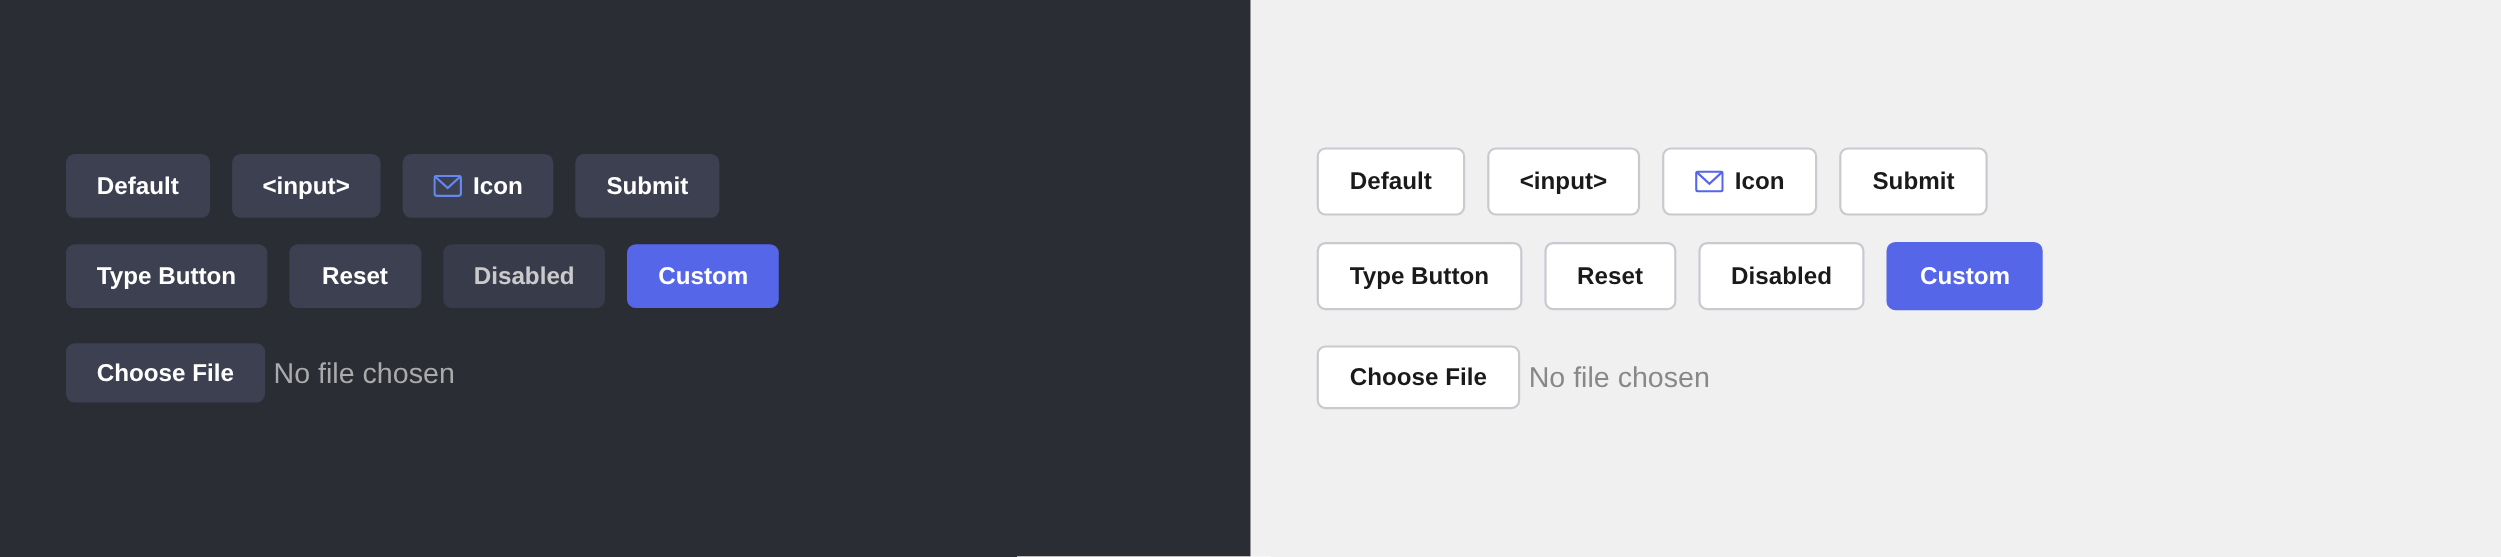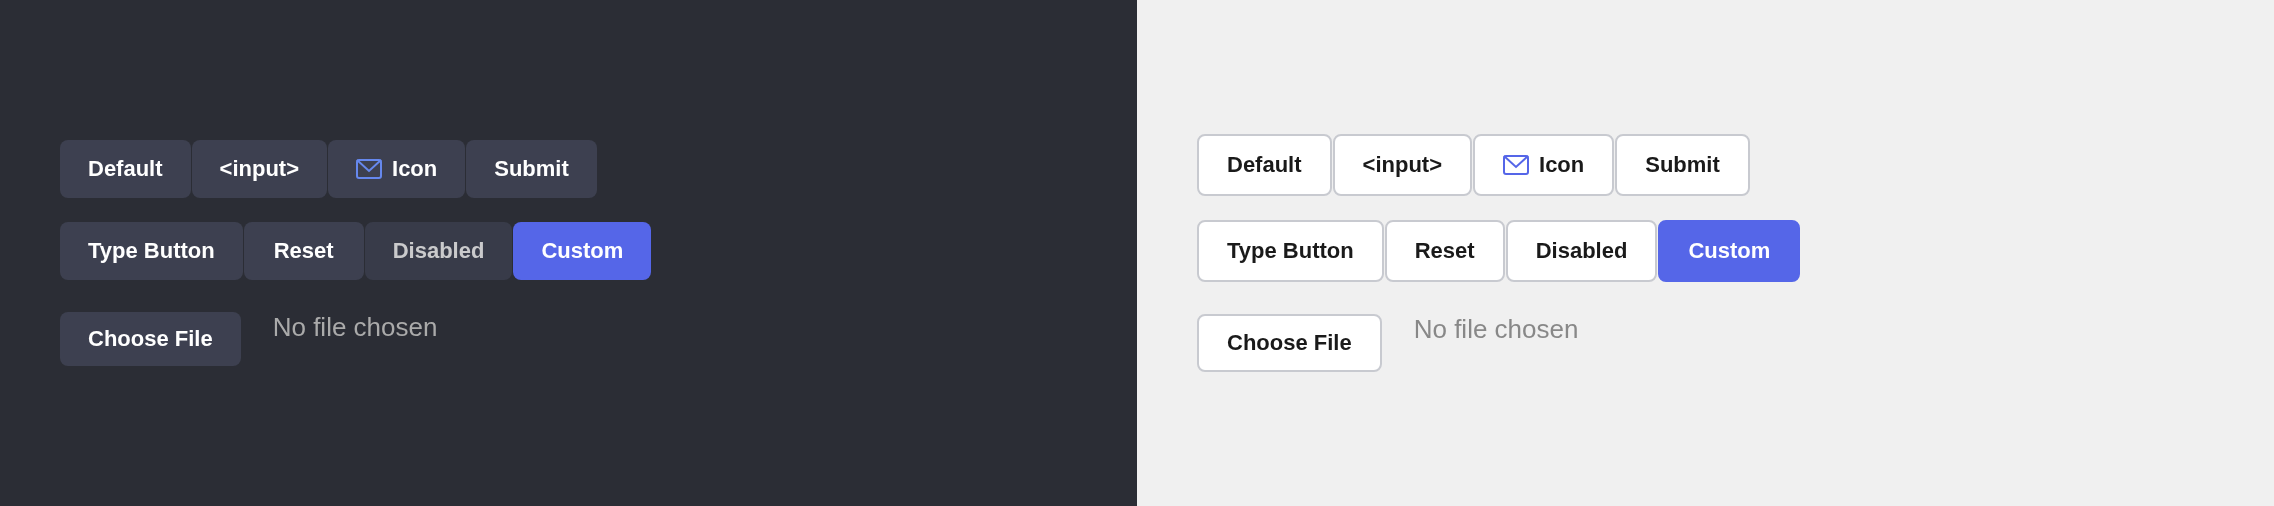--- a/index.html
+++ b/index.html
@@ -27,21 +27,21 @@
       background-color: #2b2d35;
     }
 
     .panel-light {
       background-color: #f0f0f0;
     }
 
     .button-row {
       display: flex;
       flex-direction: row;
-      gap: 1px;
+      gap: 20px;
       align-items: center;
     }
 
     
     .btn-dark {
       padding: 16px 28px;
       border-radius: 8px;
       border: none;
       font-size: 22px;
       font-weight: 700;
@@ -85,21 +85,22 @@
 
     .btn-light-custom {
       background-color: #5566e8;
       color: #ffffff;
       border-color: #5566e8;
     }
 
     
     .file-row {
       display: flex;
-      gap: 32px;
+      align-items: center;
+      gap: 8px;
       margin-top: 8px;
     }
 
     .btn-file-dark {
       padding: 14px 28px;
       border-radius: 8px;
       border: none;
       font-size: 22px;
       font-weight: 700;
       cursor: pointer;

